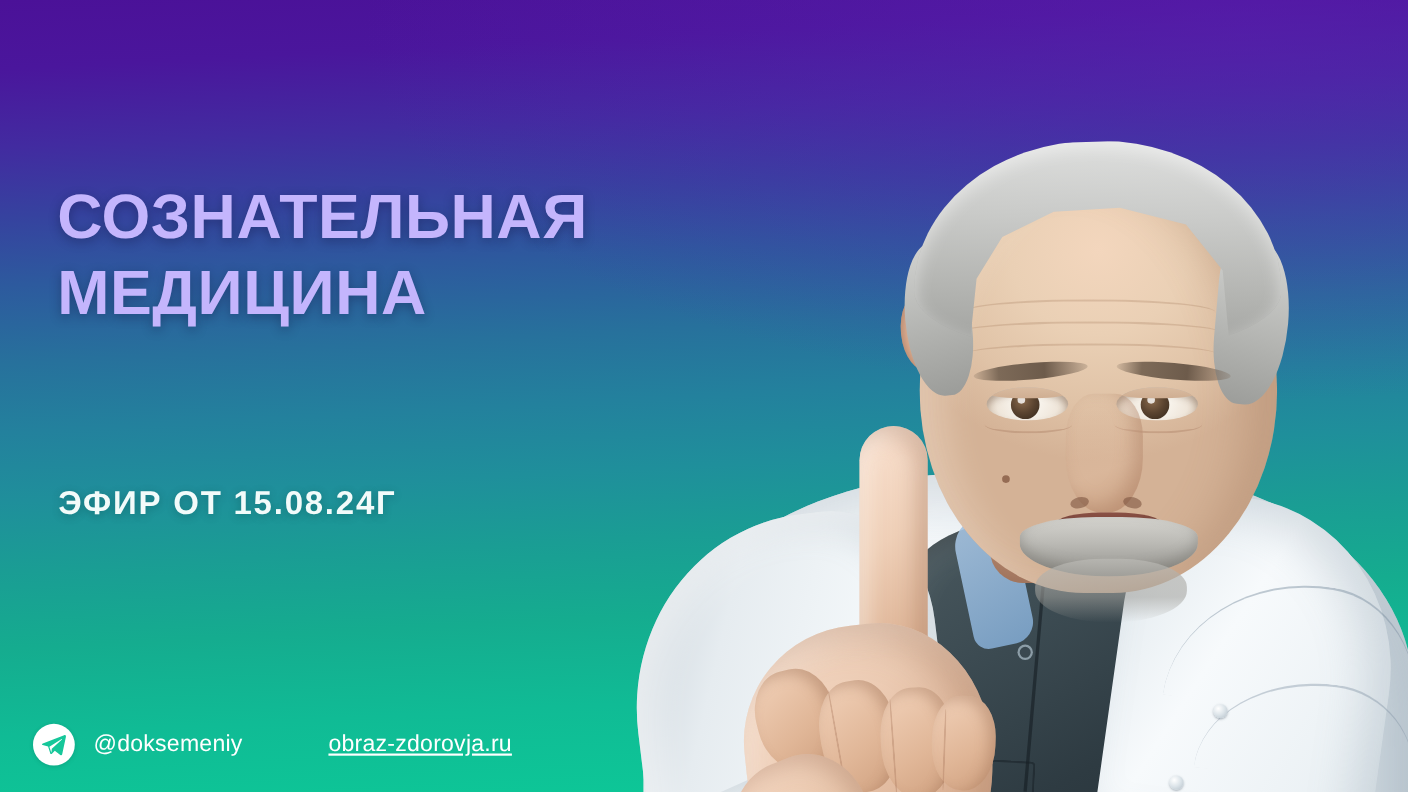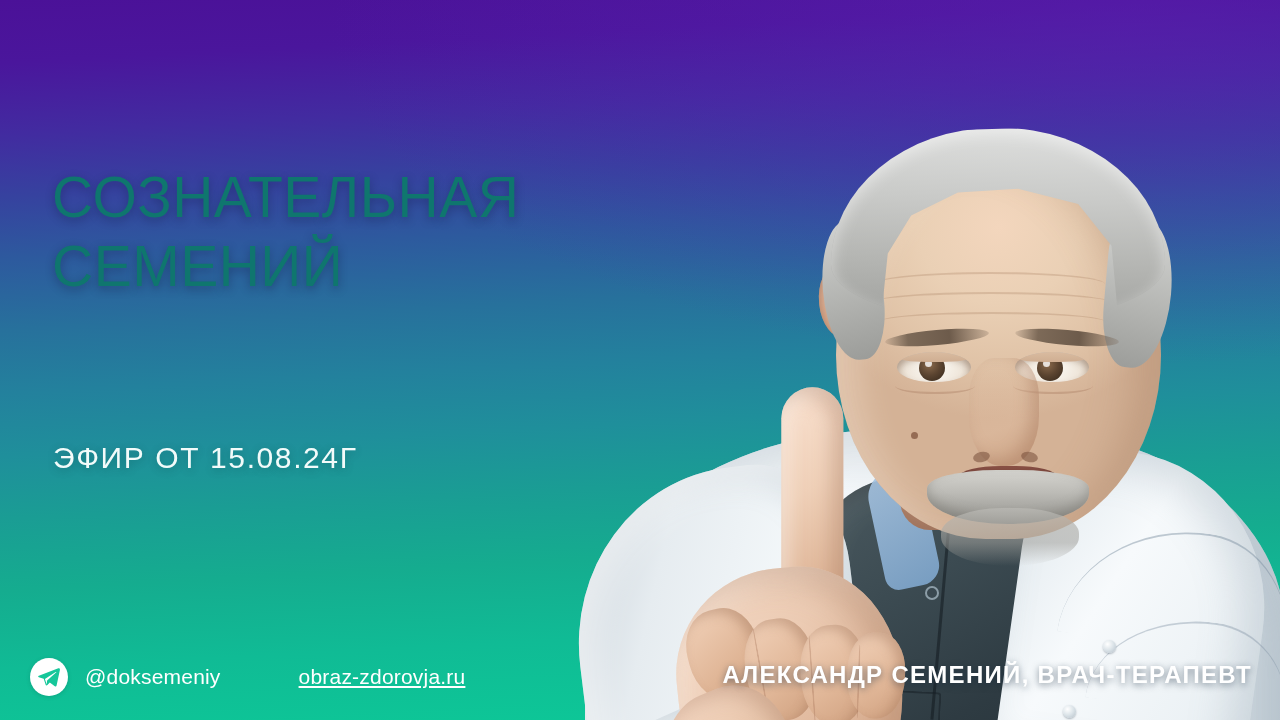--- a/index.html
+++ b/index.html
@@ -407,35 +407,35 @@
        rgba(18,150,150,0.0) 0%,
        rgba(18,150,150,0.0) 100%);
     pointer-events:none;
   }
 
   
   .title {
     position:absolute;
     left:52px; top:163px;
     width:620px;
-    color:#0f766e;
+    color:#c4b5fd;
     font-size:57px;
     line-height:69px;
-    font-weight:400;
+    font-weight:700;
     letter-spacing:0.5px;
     text-shadow:0 3px 10px rgba(16,20,60,0.38);
   }
   .title span { display:block; }
 
   .airdate {
     position:absolute;
     left:53px; top:441px;
     color:#f2fbfa;
     font-size:30px;
-    font-weight:400;
+    font-weight:700;
     letter-spacing:1.6px;
     text-shadow:0 2px 8px rgba(10,60,60,0.32);
   }
 
   
   .footer-left {
     position:absolute;
     left:30px; top:655px;
     display:flex;
     align-items:center;
@@ -547,30 +547,29 @@
       <div class="crease cr2"></div>
       <div class="crease cr3"></div>
       <div class="thumb-wrap"></div>
     </div>
 
     <div class="person-fade"></div>
   </div>
 
   <div class="title">
     <span>СОЗНАТЕЛЬНАЯ</span>
-    <span>СЕМЕНИЙ</span>
+    <span>МЕДИЦИНА</span>
   </div>
 
   <div class="airdate">ЭФИР ОТ 15.08.24Г</div>
 
   <div class="footer-left">
     <div class="tg-badge">
       <svg width="24" height="24" viewBox="0 0 24 24" aria-hidden="true">
         <path d="M21.3 3.3 1.9 10.8c-1 .4-1 1.1-.1 1.4l4.9 1.5 1.9 5.8c.2.6.1.9.8.9.5 0 .7-.2 1-.5l2.4-2.3 5 3.7c.9.5 1.6.2 1.8-.9l3.3-15.4c.3-1.3-.5-1.9-1.6-1.7zM7.9 13.9l10.8-6.8c.5-.3 1-.2.6.2l-9.2 8.3-.4 3.8-1.8-5.5z" fill="#16c79a"></path>
       </svg>
     </div>
     <div class="handle">@doksemeniy</div>
     <div class="site">obraz-zdorovja.ru</div>
   </div>
 
-  <div class="speaker">АЛЕКСАНДР СЕМЕНИЙ, ВРАЧ-ТЕРАПЕВТ</div>
 
 </div>
 
 </body></html>

